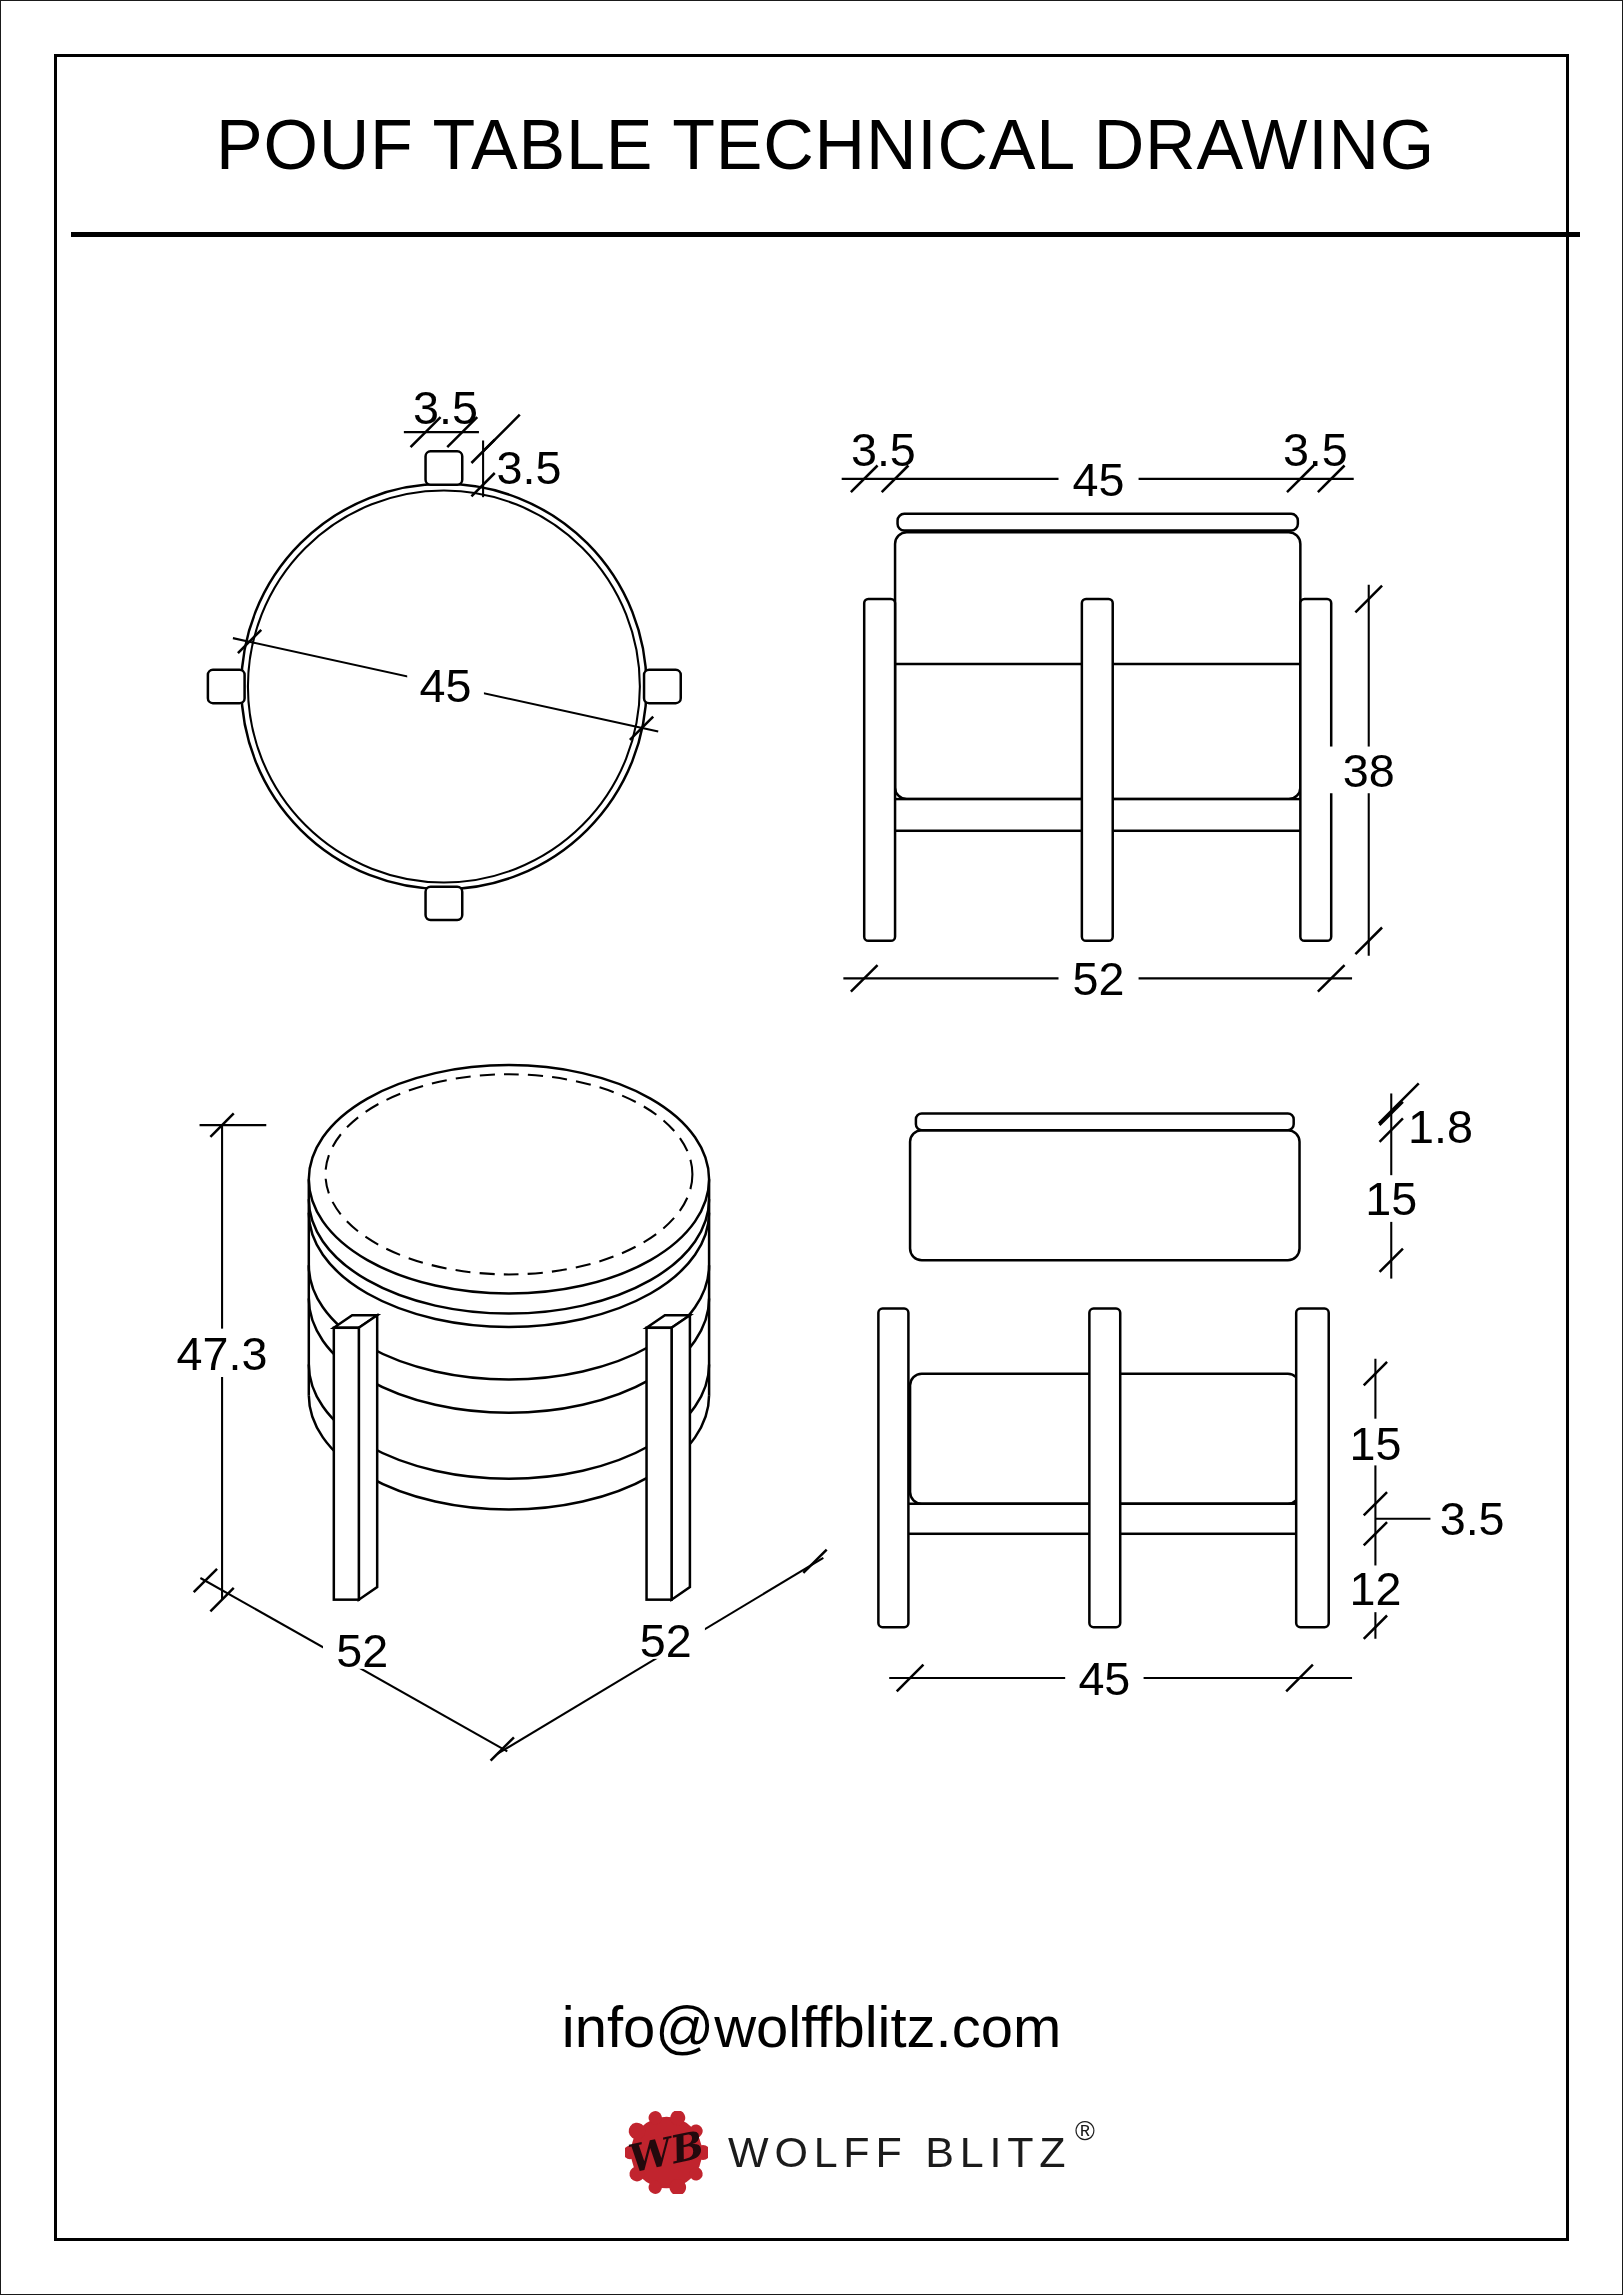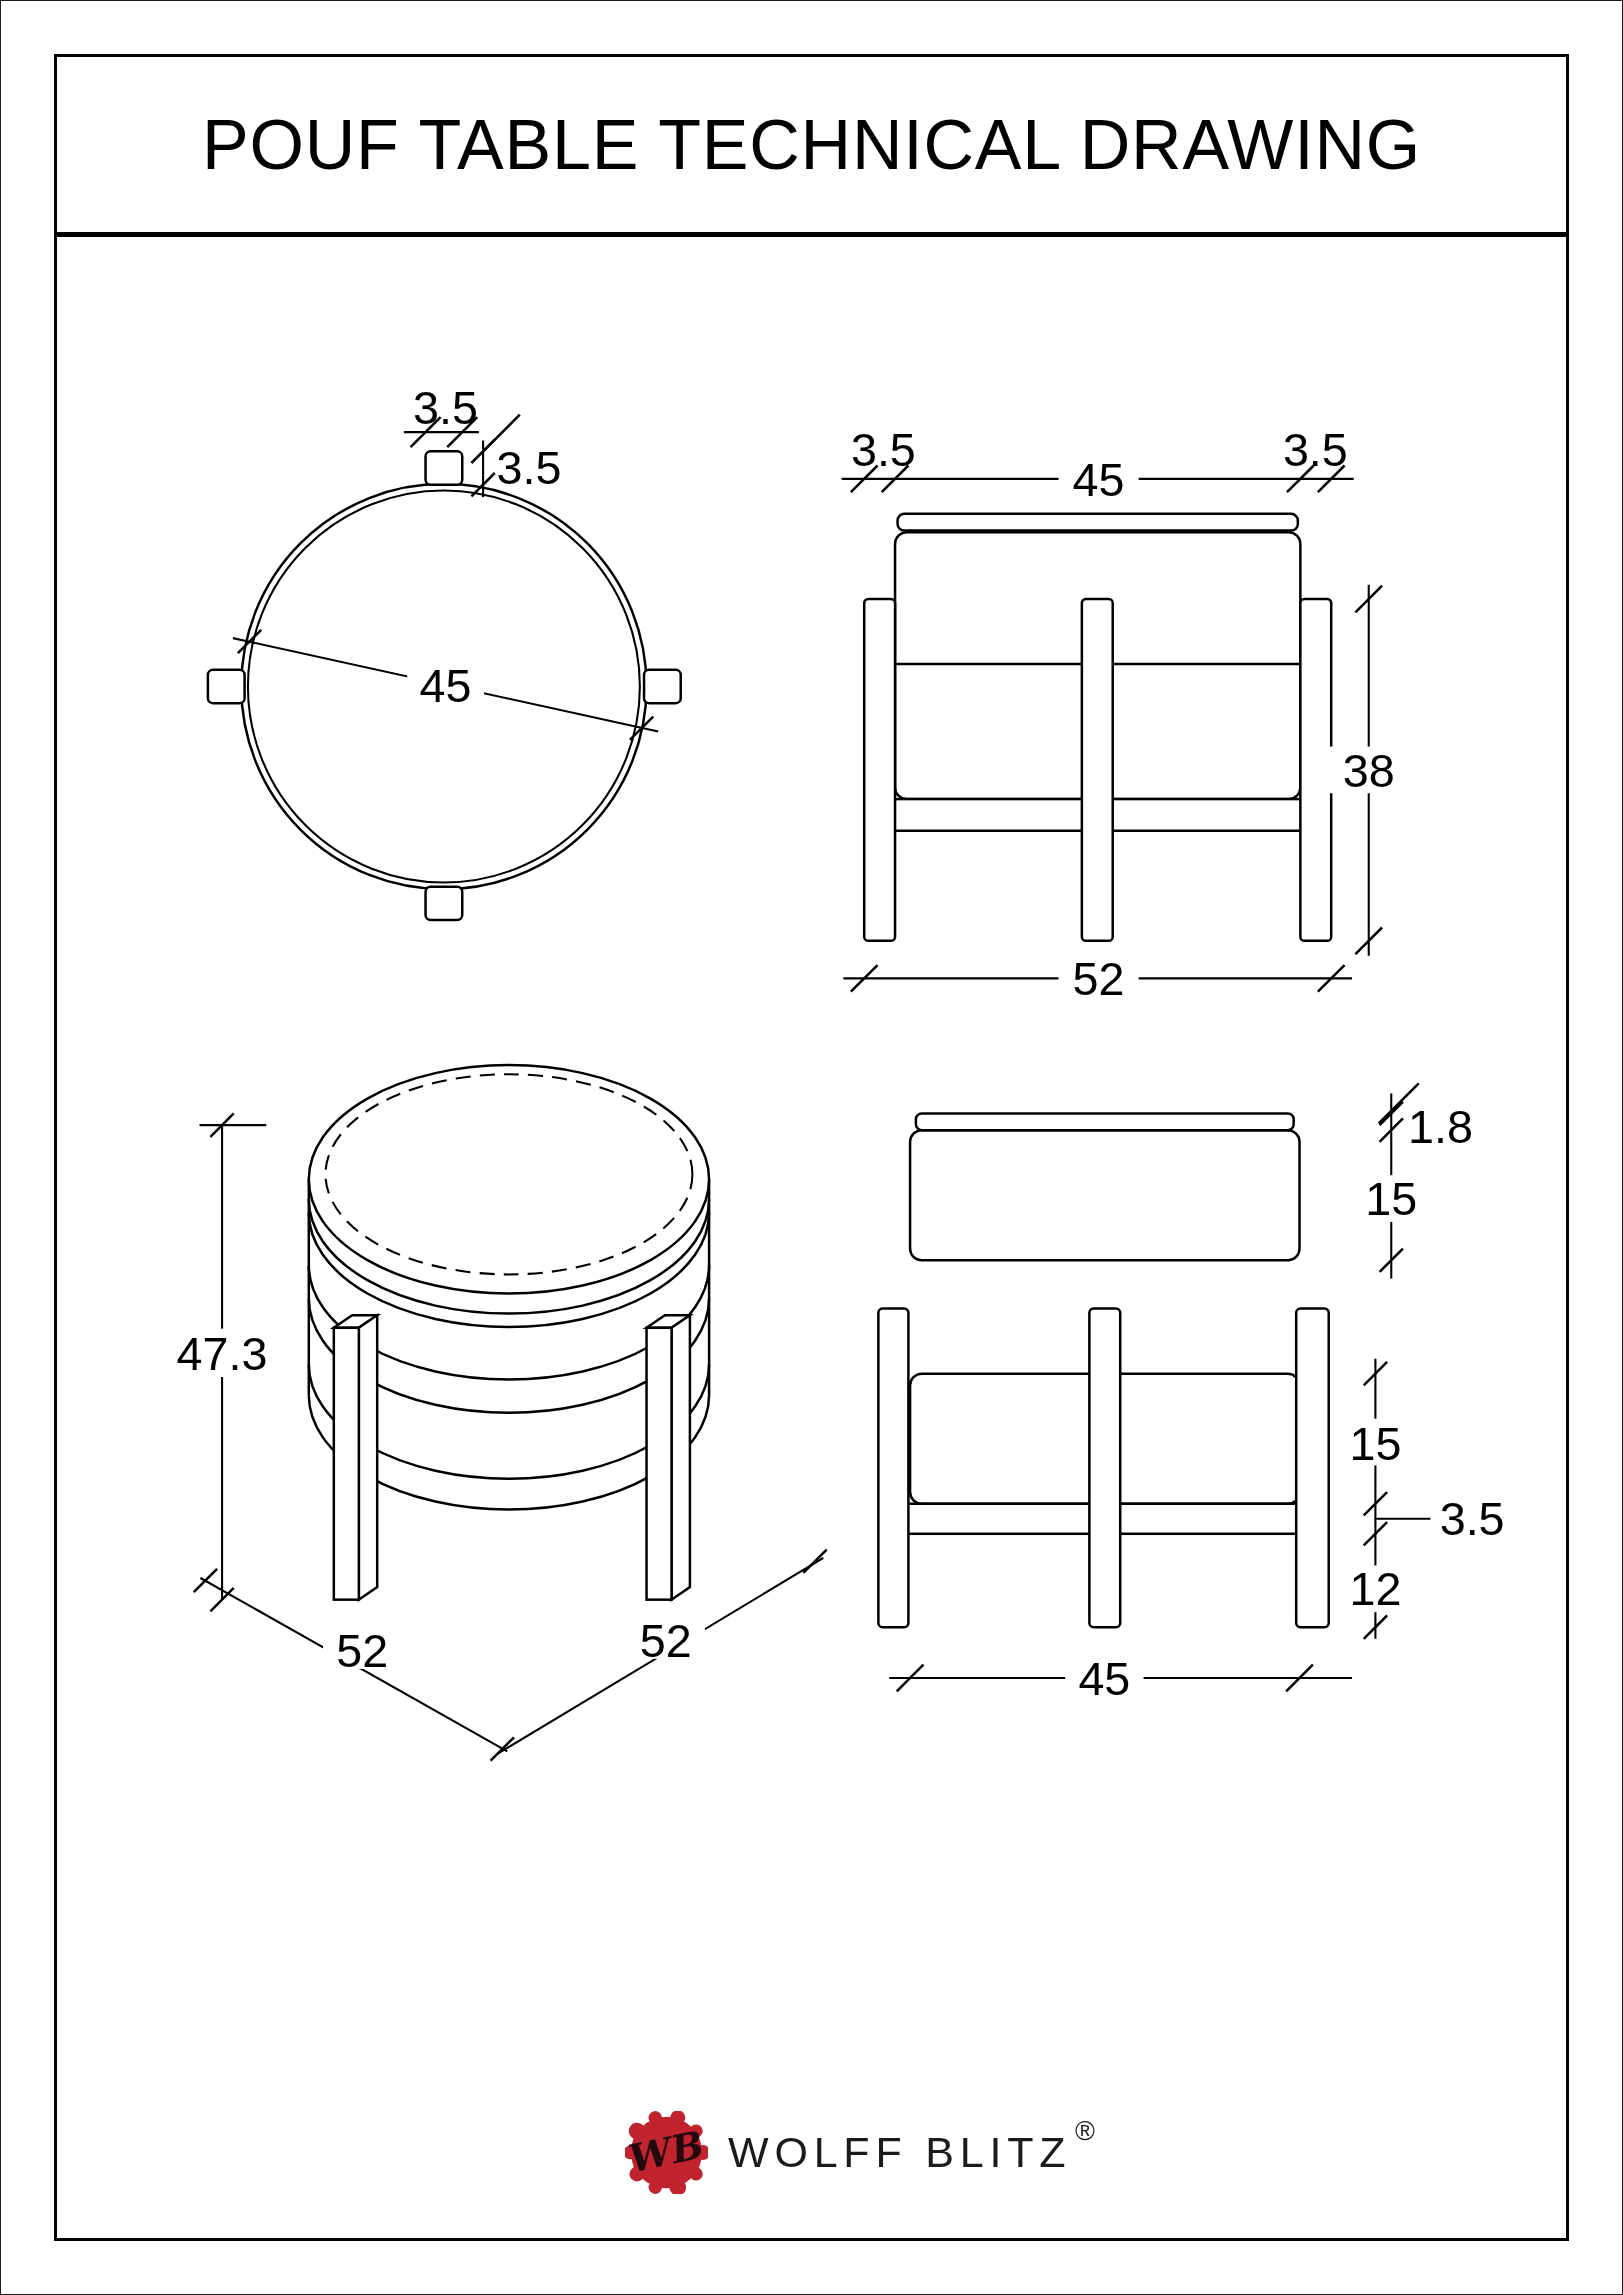--- a/index.html
+++ b/index.html
@@ -10,21 +10,21 @@
     font-family:"Liberation Sans", sans-serif;
     box-sizing:border-box;
     border:1.7px solid #1a1a1a;
     overflow:hidden;
   }
   .frame{
     position:absolute;left:53px;top:53px;width:1515px;height:2187px;
     border:3.3px solid #000;box-sizing:border-box;
   }
   .title-band{
-    position:absolute;left:0;top:0;width:100%;height:180px;
+    position:absolute;left:14px;top:0;width:100%;height:180px;
     border-bottom:5px solid #000;box-sizing:border-box;
     display:flex;align-items:center;justify-content:center;
   }
   .title-band h1{
     margin:0;font-size:70px;font-weight:400;letter-spacing:0.8px;color:#000;
     font-family:"Liberation Sans", sans-serif;white-space:nowrap;
   }
   svg.drawing{position:absolute;left:0;top:0;width:1623px;height:2295px;}
   svg.drawing .s{fill:#ffffff;stroke:#000;stroke-width:3px;}
   svg.drawing .ln{fill:none;stroke:#000;stroke-width:3px;}
@@ -196,20 +196,21 @@
       <text x="1648" y="1924">12</text>
 
       <line class="dim" x1="1065" y1="2011" x2="1620" y2="2011"></line>
       <line class="tick" x1="1074" y1="2027" x2="1106" y2="1995"></line>
       <line class="tick" x1="1541" y1="2027" x2="1573" y2="1995"></line>
       <rect class="gap" x="1276" y="1983" width="94" height="56"></rect>
       <text x="1323" y="2031">45</text>
     </g>
   </svg>
 
+  <div class="footer-line l2">info@wolffblitz.com</div>
 
   <div class="logo">
     <svg class="seal" viewBox="0 0 100 100">
       <g fill="#c1242e">
         <circle cx="50" cy="50" r="43"></circle>
         <circle cx="94" cy="50" r="9" transform="rotate(0 50 50)"></circle>
         <circle cx="94" cy="50" r="8" transform="rotate(36 50 50)"></circle>
         <circle cx="94" cy="50" r="10" transform="rotate(72 50 50)"></circle>
         <circle cx="94" cy="50" r="8" transform="rotate(108 50 50)"></circle>
         <circle cx="94" cy="50" r="9" transform="rotate(144 50 50)"></circle>

